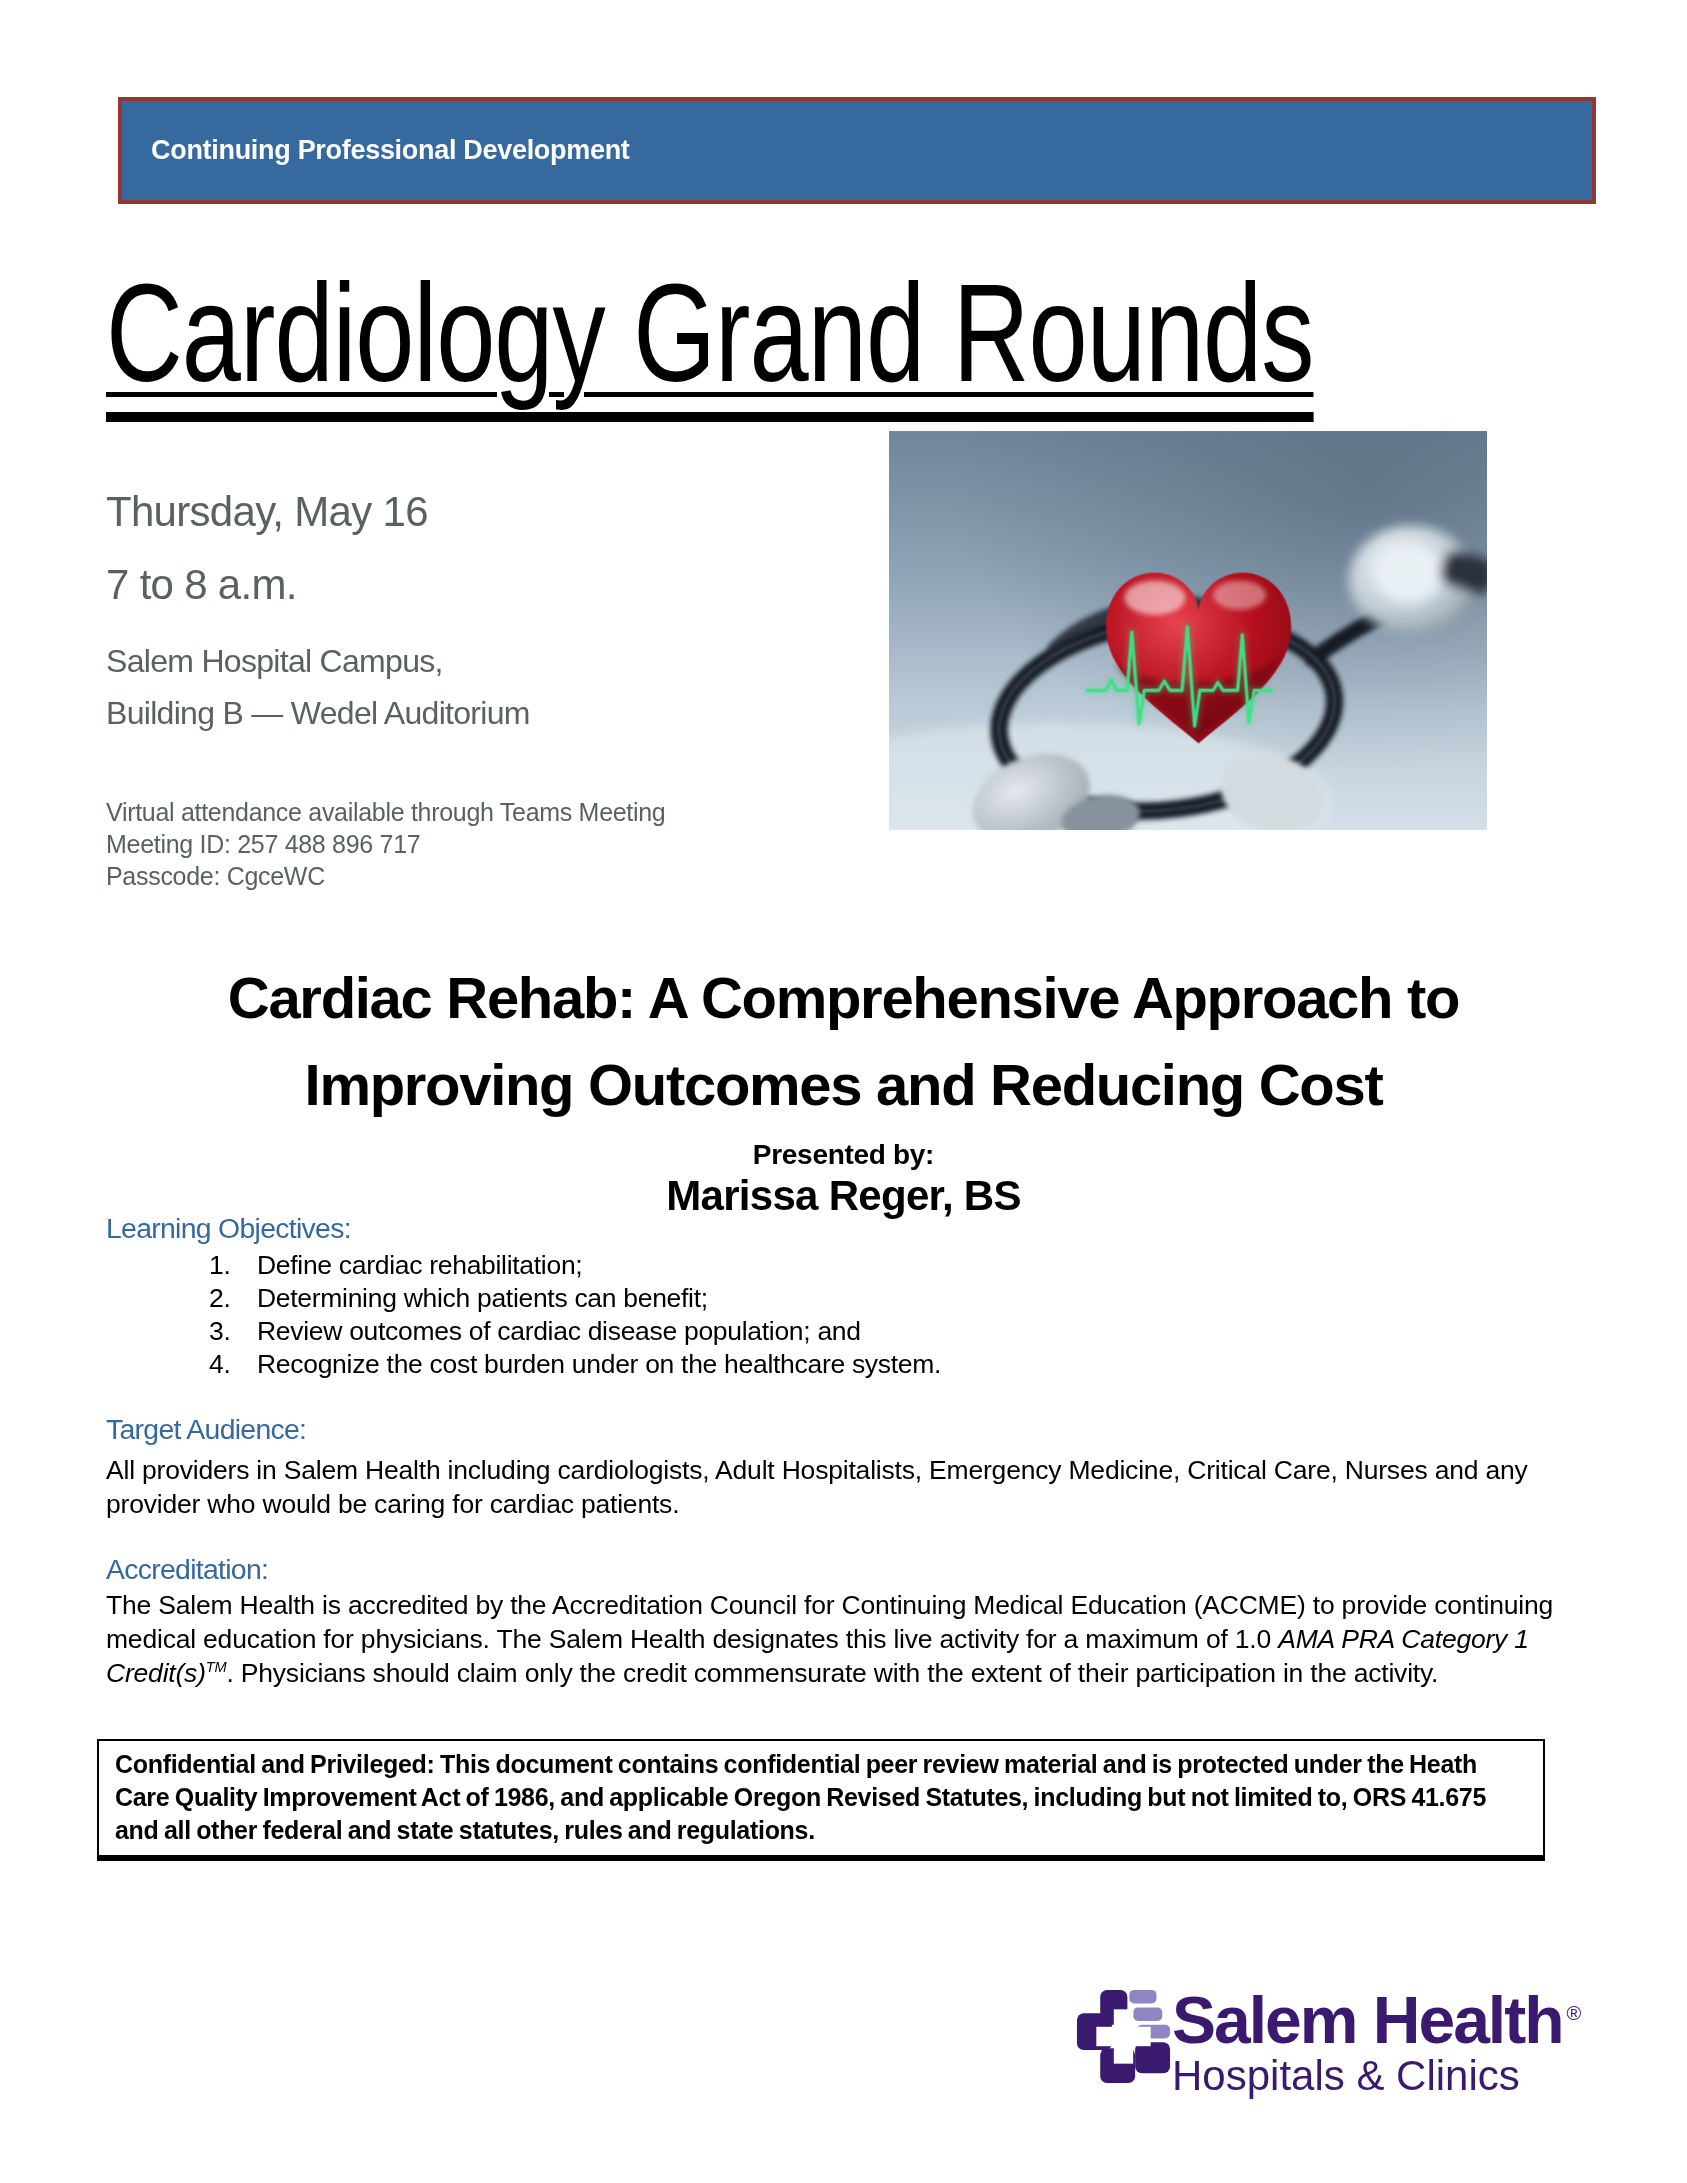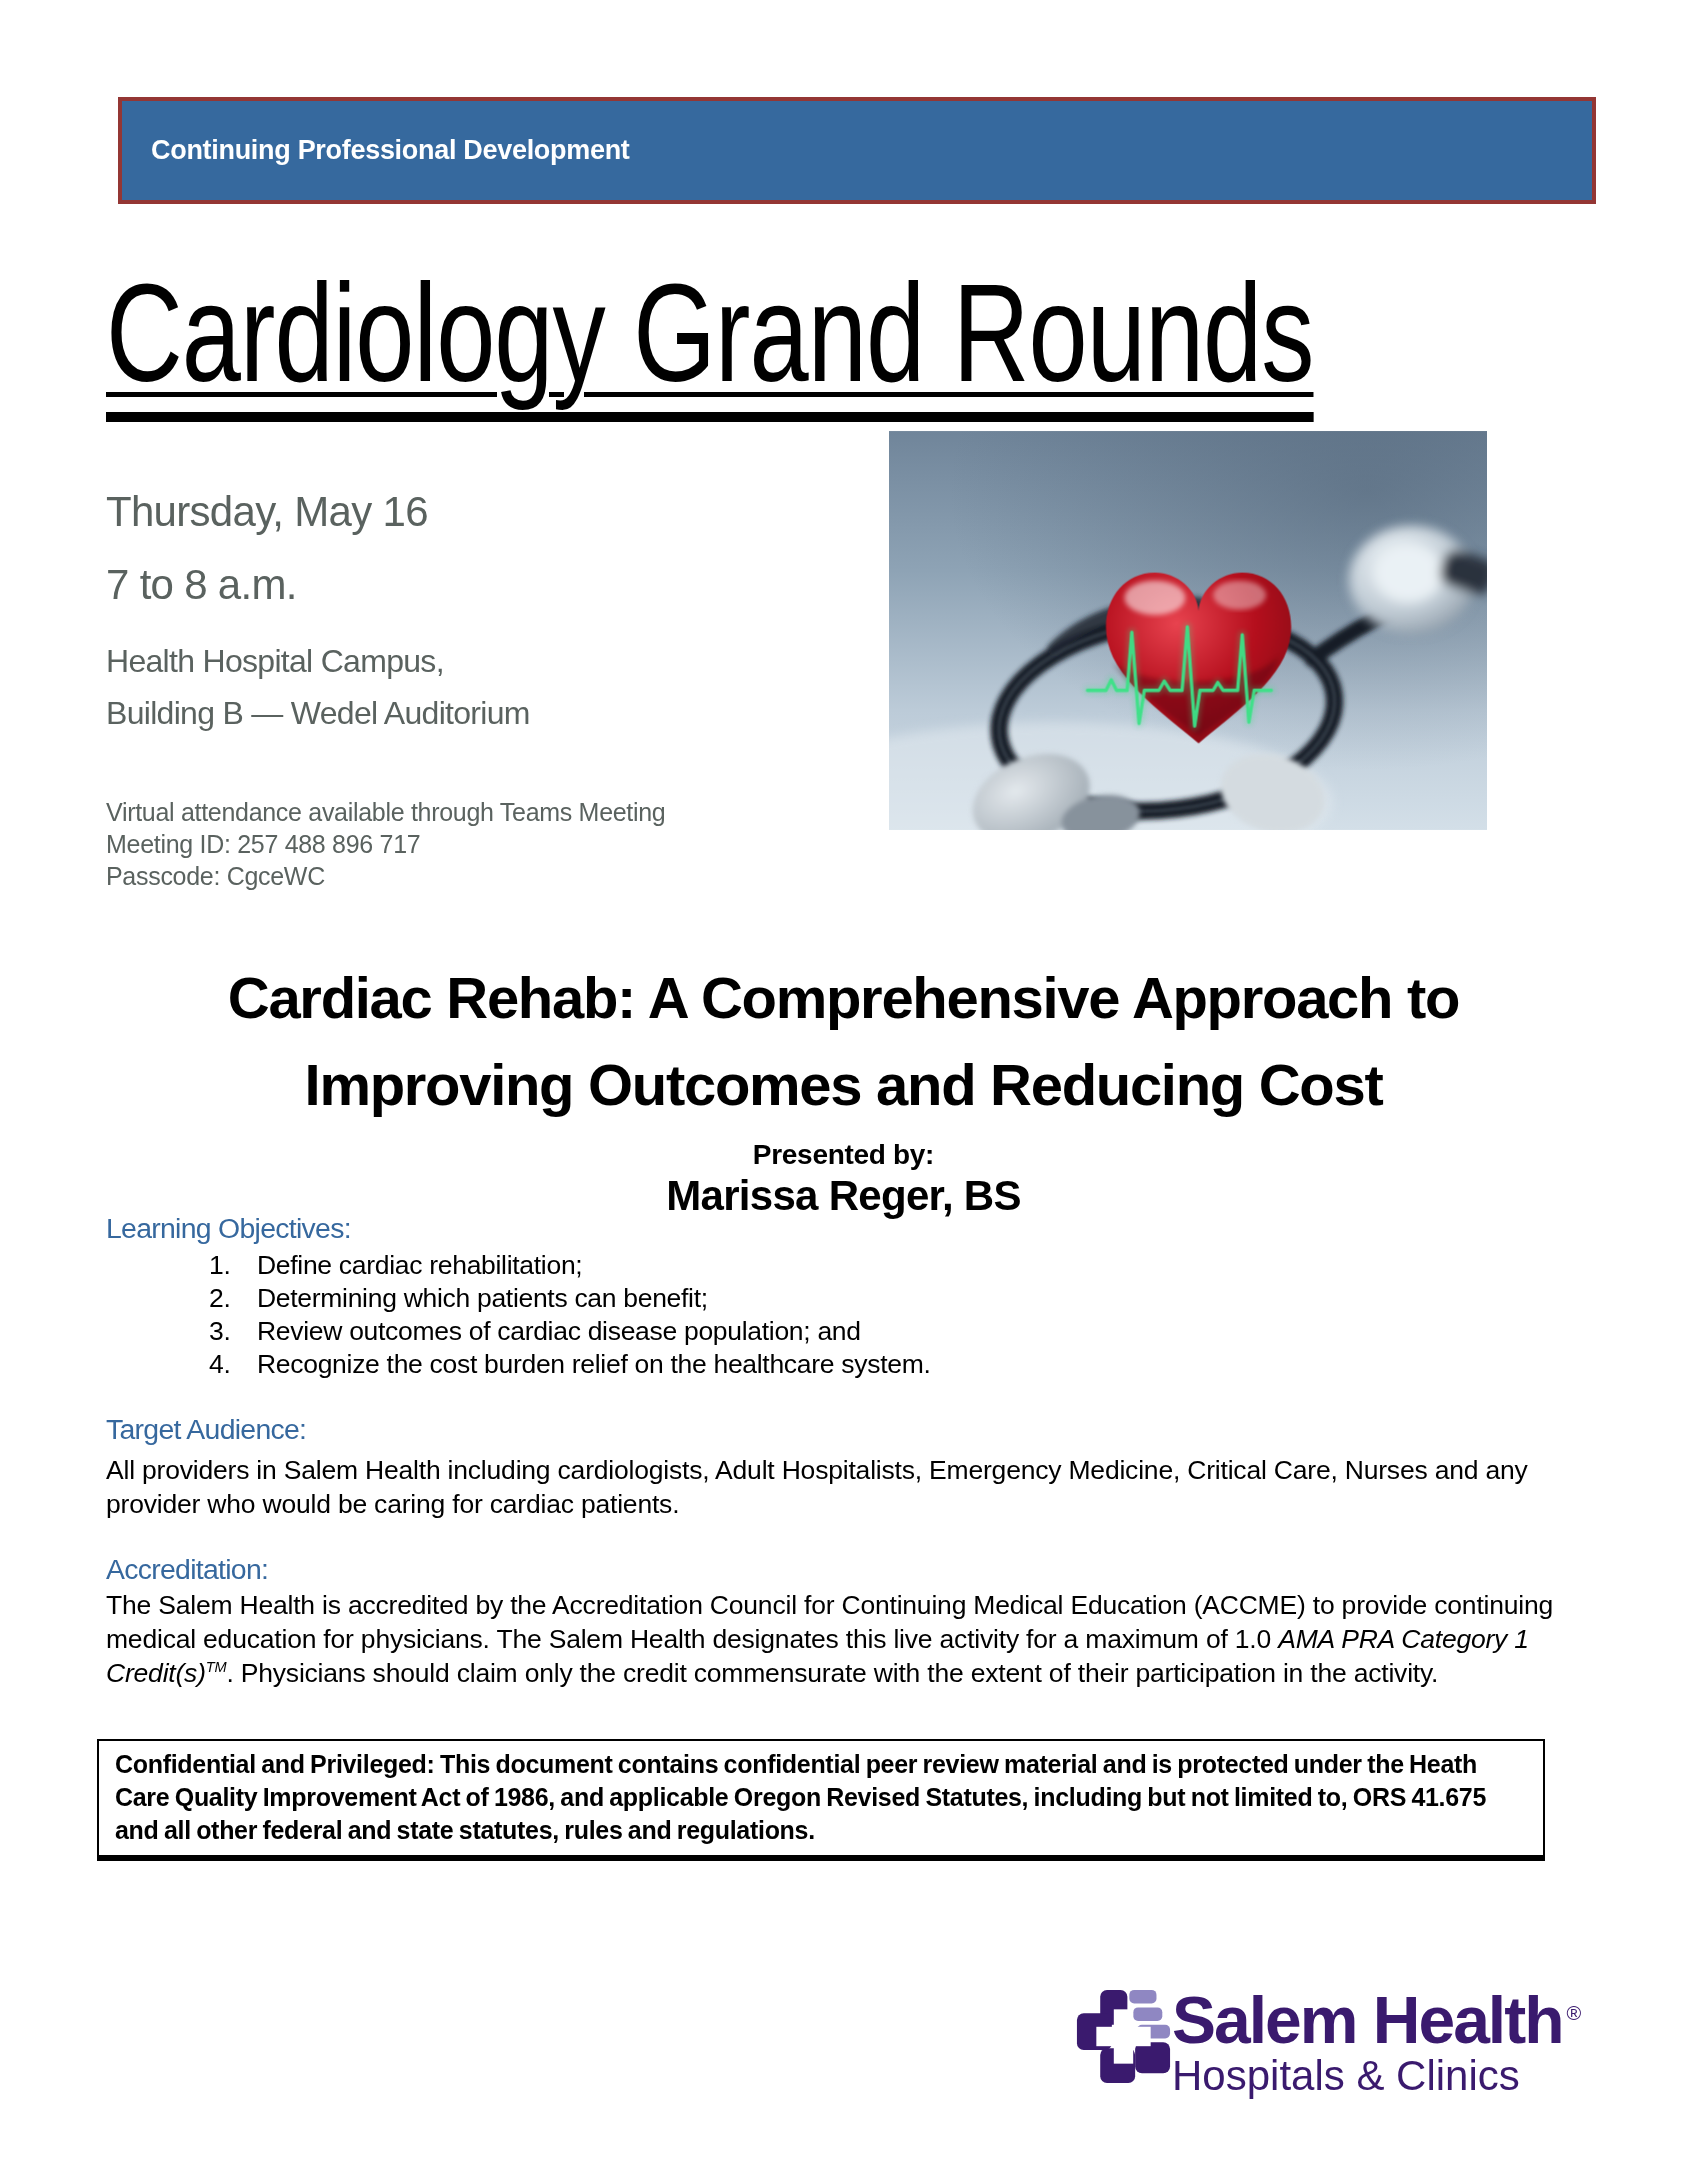--- a/index.html
+++ b/index.html
@@ -131,21 +131,21 @@
   <div class="band">
     <span class="band-label">Continuing Professional Development</span>
   </div>
 
   <div class="main-title">
     <span class="underlined">Cardiology Grand Rounds</span>
   </div>
 
   <div class="detail event-date">Thursday, May 16</div>
   <div class="detail event-time">7 to 8 a.m.</div>
-  <div class="detail event-loc1">Health Hospital Campus,</div>
+  <div class="detail event-loc1">Salem Hospital Campus,</div>
   <div class="detail event-loc2">Building B — Wedel Auditorium</div>
 
   <div class="virtual-block">
     <div>Virtual attendance available through Teams Meeting</div>
     <div>Meeting ID: 257 488 896 717</div>
     <div>Passcode: CgceWC</div>
   </div>
 
   <div class="photo">
     <svg width="598" height="399" viewBox="0 0 904 603" xmlns="http://www.w3.org/2000/svg">
@@ -227,21 +227,21 @@
     <div>Improving Outcomes and Reducing Cost</div>
   </div>
   <div class="presented-by">Presented by:</div>
   <div class="presenter">Marissa Reger, BS</div>
 
   <div class="section-heading lo-heading">Learning Objectives:</div>
   <ol class="objectives">
     <li>Define cardiac rehabilitation;</li>
     <li>Determining which patients can benefit;</li>
     <li>Review outcomes of cardiac disease population; and</li>
-    <li>Recognize the cost burden relief on the healthcare system.</li>
+    <li>Recognize the cost burden under on the healthcare system.</li>
   </ol>
 
   <div class="section-heading ta-heading">Target Audience:</div>
   <div class="body-par ta-body">All providers in Salem Health including cardiologists, Adult Hospitalists, Emergency Medicine, Critical Care, Nurses and any provider who would be caring for cardiac patients.</div>
 
   <div class="section-heading ac-heading">Accreditation:</div>
   <div class="body-par ac-body"><span>The Salem Health is accredited by the Accreditation Council for Continuing Medical Education (ACCME) to provide continuing medical education for physicians. The Salem Health designates this live activity for a maximum of 1.0 </span><i>AMA PRA Category 1 Credit(s)</i><sup>TM</sup><span>.  Physicians should claim only the credit commensurate with the extent of their participation in the activity.</span></div>
 
   <div class="conf-box">
     <span>Confidential and Privileged: This document contains confidential peer review material and is protected under the Heath Care Quality Improvement Act of 1986, and applicable Oregon Revised Statutes, including but not limited to, ORS 41.675 and all other federal and state statutes, rules and regulations.</span>

